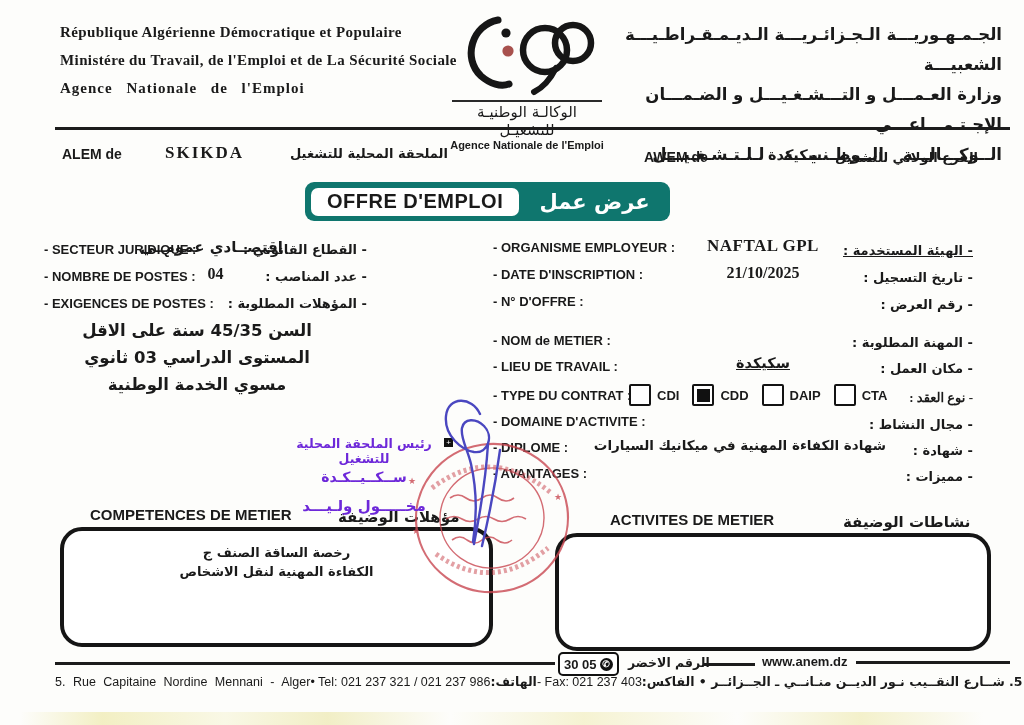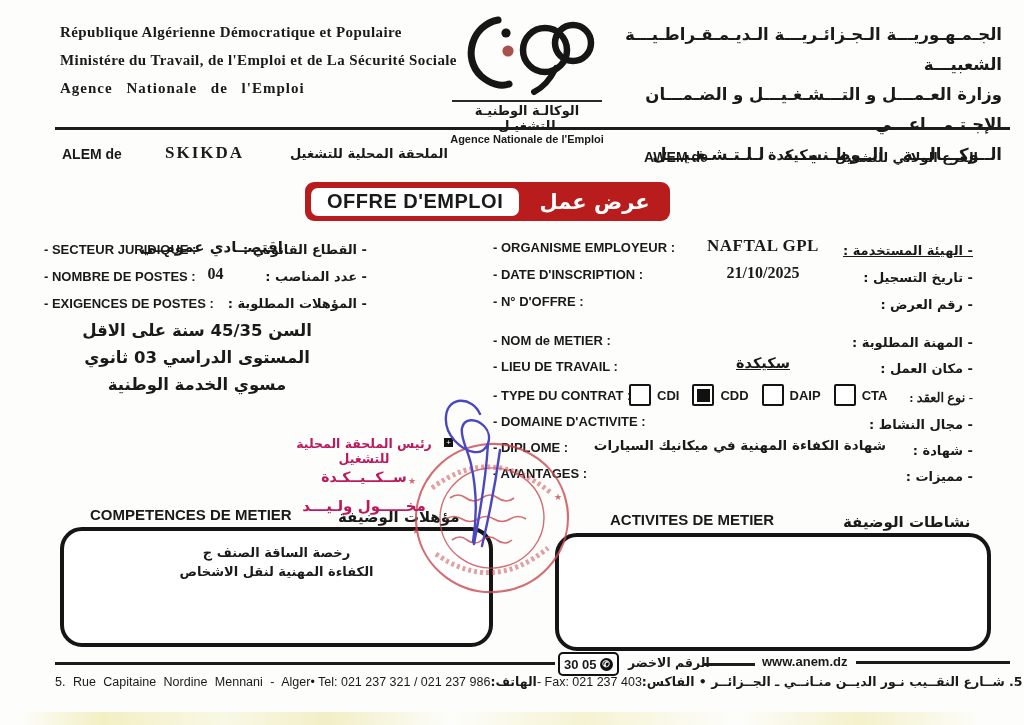--- a/index.html
+++ b/index.html
@@ -9,28 +9,28 @@
   .serif{font-family:"Liberation Serif",serif;}
   .ar{font-family:"DejaVu Sans",sans-serif;direction:rtl;}
   .hdr-fr div{font:bold 15px "Liberation Serif",serif;line-height:28px;letter-spacing:.4px;}
   .hdr-fr .wide{word-spacing:9px;letter-spacing:1px;}
   .hdr-ar{text-align:right;font-weight:bold;font-size:16.5px;line-height:30px;}
   .hdr-ar .wide{word-spacing:13px;}
   .rule{background:#1c1c1c;height:3px;}
   .lbl{font-weight:bold;font-size:13px;white-space:nowrap;}
   .arlbl{font-weight:bold;font-size:13px;white-space:nowrap;text-align:right;}
   .val{font-weight:bold;text-align:center;white-space:nowrap;}
-  .title-bar{left:305px;top:182px;width:365px;height:39px;background:#b91c1c;border-radius:9px;
+  .title-bar{left:305px;top:182px;width:365px;height:39px;background:#0f766e;border-radius:9px;
              display:flex;align-items:center;}
   .title-fr{background:#fff;border-radius:7px;margin-left:6px;height:28px;padding:0 16px;
             display:flex;align-items:center;font-weight:bold;font-size:20px;letter-spacing:.5px;}
   .title-ar{color:#fff;flex:1;text-align:center;font-weight:bold;font-size:21px;}
   .req{direction:rtl;text-align:center;font-weight:bold;font-size:16.5px;line-height:27px;
        font-family:"DejaVu Sans",sans-serif;}
-  .redtxt{color:#be185d;text-align:center;font-weight:bold;direction:rtl;
+  .redtxt{color:#6d28d9;text-align:center;font-weight:bold;direction:rtl;
           font-family:"DejaVu Sans",sans-serif;z-index:3;}
   .cbx{width:18px;height:18px;border:2.5px solid #131313;border-radius:2px;display:inline-block;
        margin-right:6px;background:#fff;position:relative;flex:none;}
   .cbx.checked::after{content:"";position:absolute;inset:2.5px;background:#111;}
   .cbx-label{font-weight:bold;font-size:13px;margin-right:13px;}
   .bigbox{border:4px solid #151515;border-radius:22px;background:#fff;}
   .sec-hd{font-weight:bold;font-size:15px;white-space:nowrap;}
   .footer-line{display:flex;justify-content:space-between;align-items:baseline;
                font-size:12.5px;white-space:nowrap;}
   .greenbox{border:2px solid #111;border-radius:5px;height:20px;display:flex;align-items:center;
@@ -63,21 +63,21 @@
   <div class="abs" style="left:448px;top:12px;width:158px;text-align:center;">
     <svg width="150" height="84" viewBox="0 0 150 84">
       <path d="M46,8 C20,13 10,46 29,64 C38,72 49,75 57,72" stroke="#161616" stroke-width="7" fill="none" stroke-linecap="round"></path>
       <circle cx="54" cy="21" r="4.6" fill="#161616"></circle>
       <circle cx="56" cy="39" r="5.6" fill="#a8514d"></circle>
       <circle cx="93" cy="38" r="22" stroke="#161616" stroke-width="6.5" fill="none"></circle>
       <circle cx="121" cy="31" r="18" stroke="#161616" stroke-width="6.5" fill="none"></circle>
       <path d="M104,56 C98,68 90,76 82,80" stroke="#161616" stroke-width="6" fill="none" stroke-linecap="round"></path>
     </svg>
     <div style="width:150px;height:2px;background:#2a2a2a;margin:0 auto;"></div>
-    <div class="ar" style="font-size:13px;font-weight:bold;margin-top:1px;">الوكالـة الوطنيـة للتشغيـل</div>
+    <div class="ar" style="font-size:15px;font-weight:normal;margin-top:1px;">الوكالـة الوطنيـة للتشغيـل</div>
     <div style="font-size:11px;font-weight:bold;font-family:'Liberation Sans',sans-serif;">Agence Nationale de l'Emploi</div>
   </div>
 
   <div class="abs rule" style="left:55px;top:127px;width:955px;"></div>
 
   <div class="abs" style="left:62px;top:146px;font-size:14px;font-weight:bold;">ALEM de</div>
   <div class="abs serif" style="left:165px;top:143px;font-size:17px;font-weight:bold;letter-spacing:2px;">SKIKDA</div>
   <div class="abs ar" style="left:290px;top:146px;font-size:13px;font-weight:bold;">الملحقة المحلية للتشغيل</div>
 
   <div class="abs" style="left:644px;top:149px;font-size:14px;font-weight:bold;">AWEM de</div>

